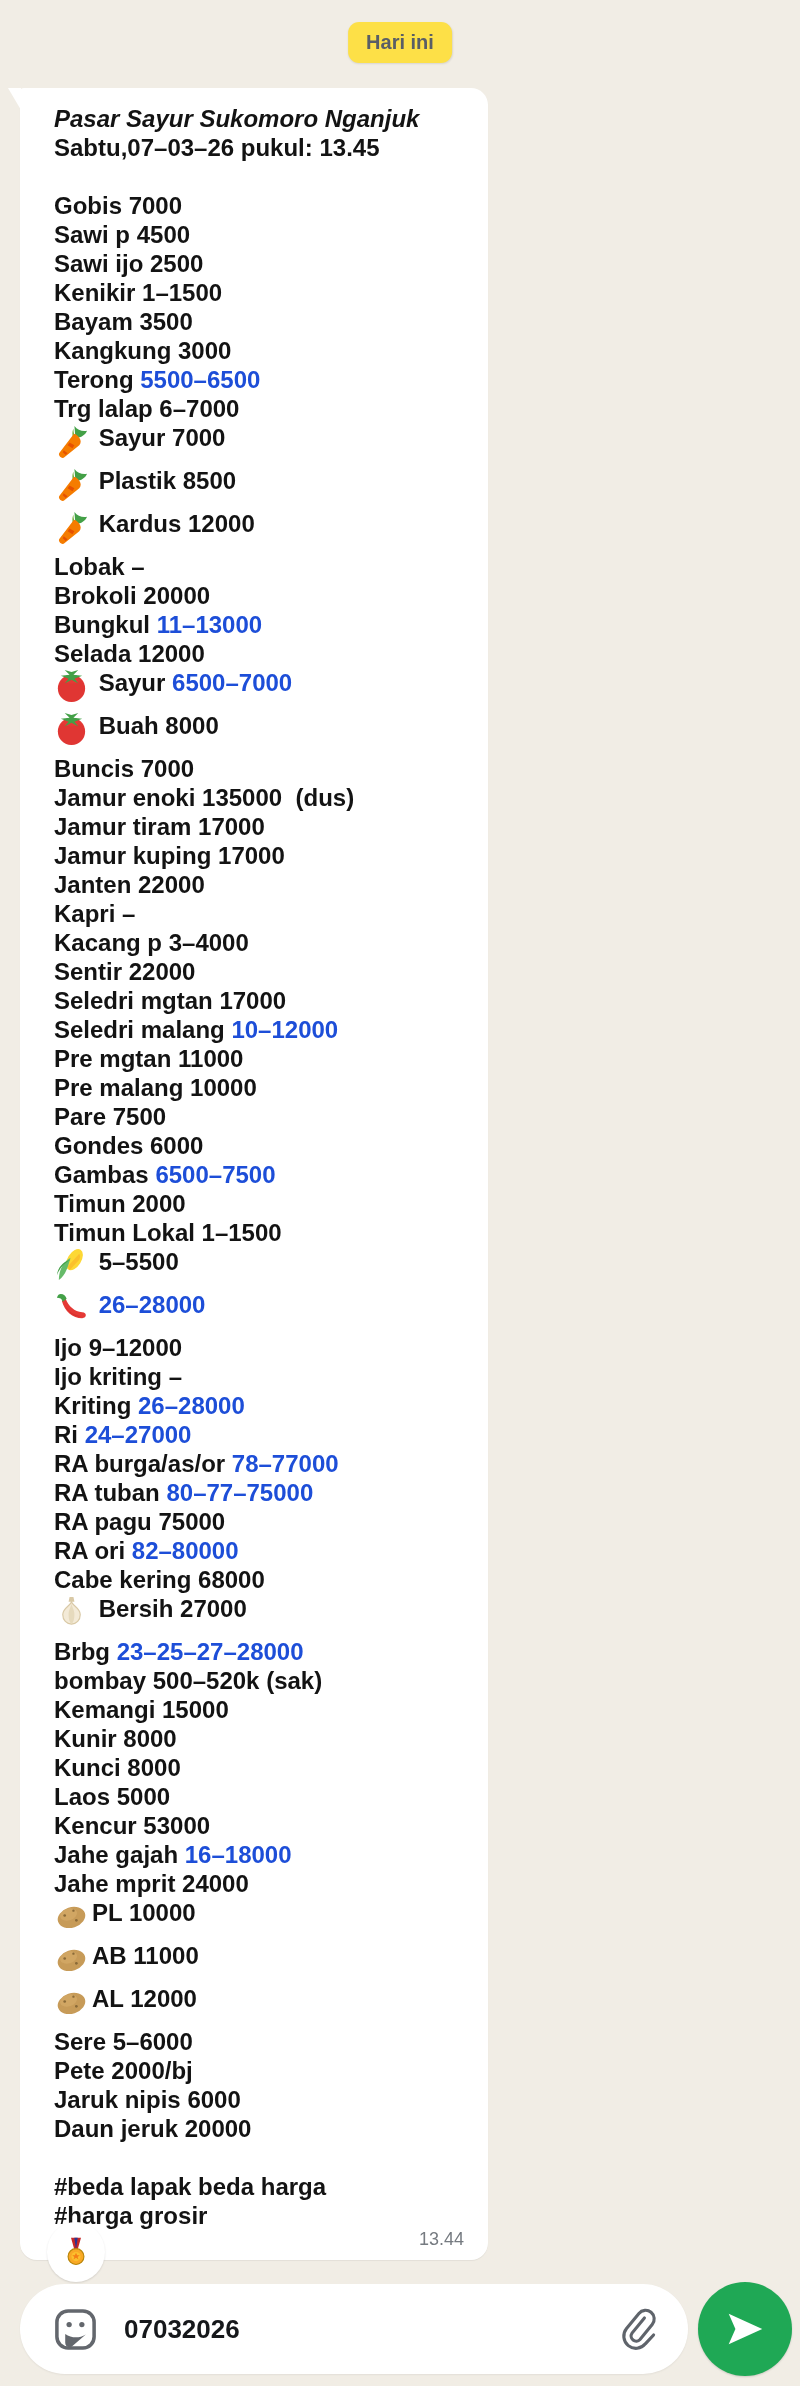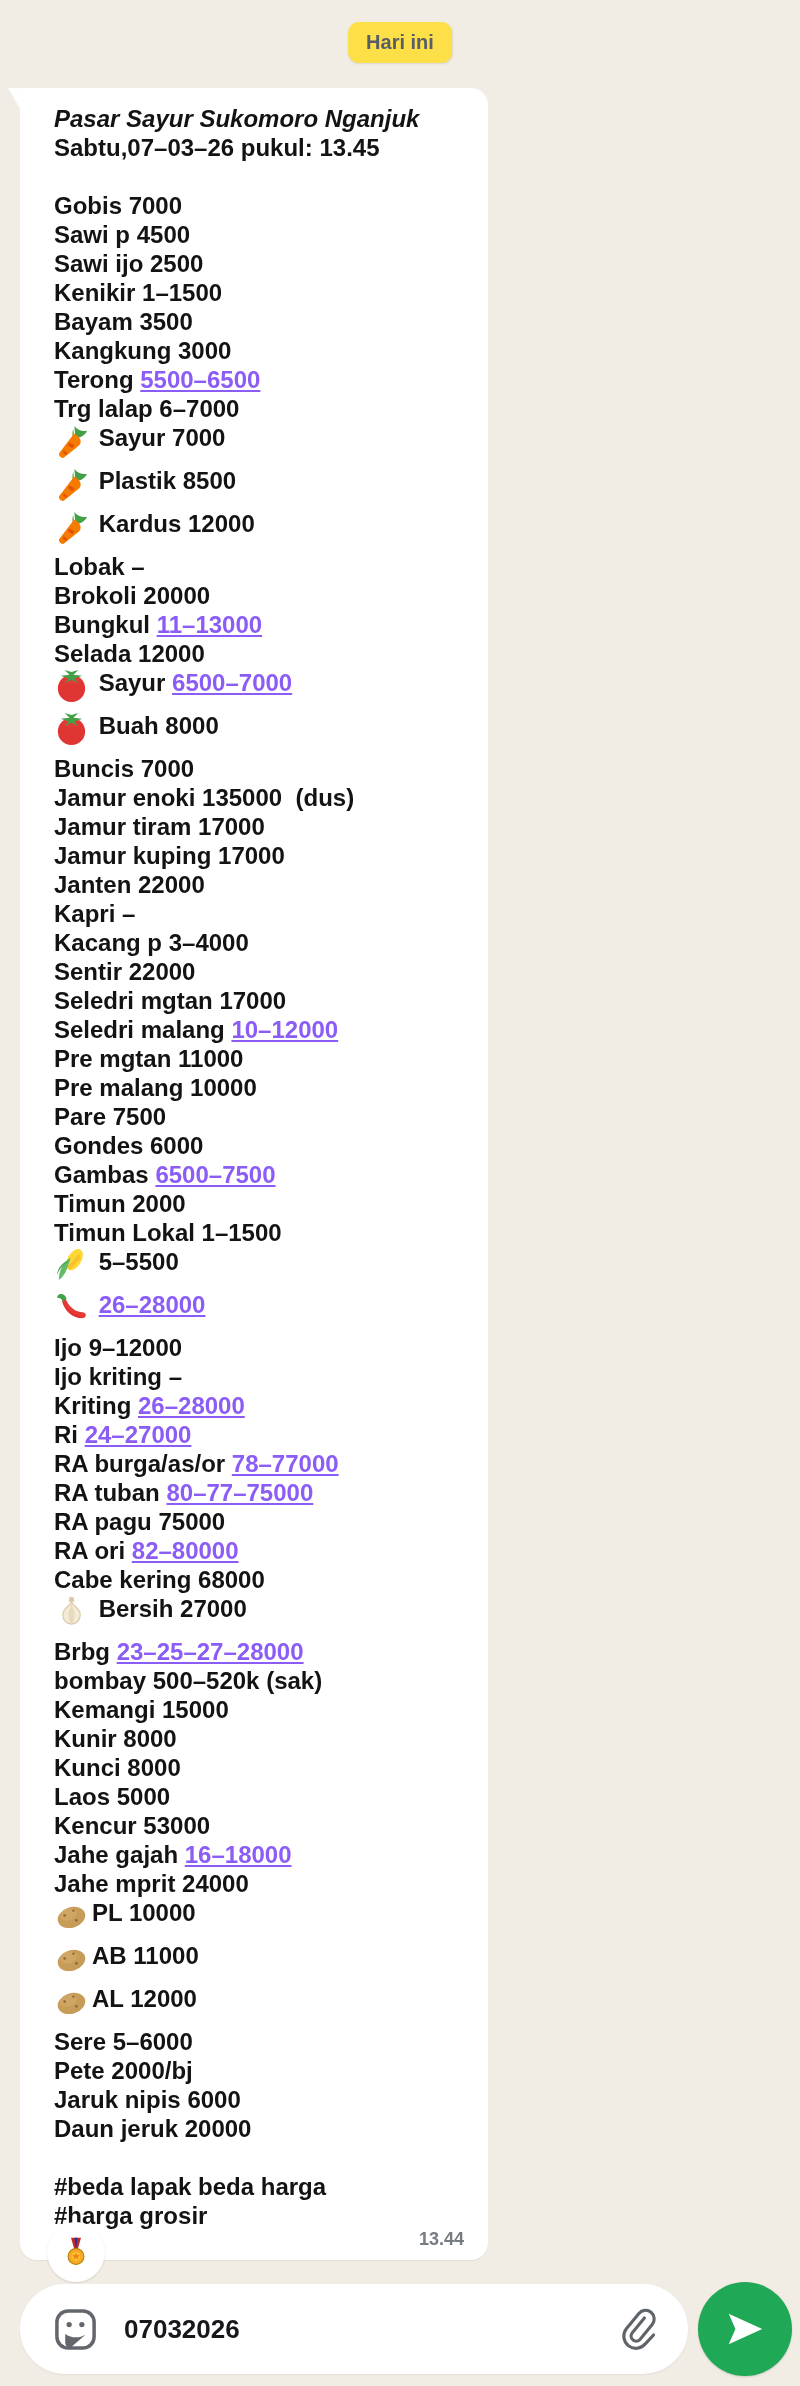--- a/index.html
+++ b/index.html
@@ -13,24 +13,24 @@
   .bubble{position:absolute;left:20px;top:88px;width:468px;box-sizing:border-box;
     background:#ffffff;border-radius:17px;border-top-left-radius:4px;
     padding:16px 18px 30px 34px;color:#131313;font-size:24px;font-weight:700;
     box-shadow:0 1px 1px rgba(0,0,0,.06);}
   .tail{position:absolute;left:-12px;top:0;width:13px;height:22px;background:#ffffff;
     clip-path:polygon(100% 0,100% 100%,0 0);}
   .line{min-height:29px;line-height:29px;white-space:pre-wrap;}
   .line.title{font-style:italic;}
   .line.blank{height:29px;}
   .line.icon-line{display:flex;height:43px;}
-  .line a{color:#8b5cf6;text-decoration:underline;cursor:pointer;}
+  .line a{color:#1d4ed8;cursor:pointer;}
   .emoji{display:inline-flex;width:35px;height:35px;flex:0 0 35px;margin-right:3px;}
   .emoji svg{width:35px;height:35px;}
-  .timestamp{position:absolute;right:24px;bottom:10px;font-size:18px;font-weight:700;color:#767b81;}
+  .timestamp{position:absolute;right:24px;bottom:10px;font-size:18px;font-weight:400;color:#767b81;}
   
   .reaction{position:absolute;left:47px;top:2222px;width:58px;height:60px;background:#fff;
     border-radius:50%;display:flex;align-items:center;justify-content:center;
     box-shadow:0 1px 2px rgba(0,0,0,.12);}
   .reaction svg{width:30px;height:30px;}
   
   .inputbar{position:absolute;left:20px;top:2284px;width:668px;height:90px;background:#ffffff;
     border-radius:45px;display:flex;align-items:center;box-sizing:border-box;
     padding:0 28px 0 32px;box-shadow:0 1px 2px rgba(0,0,0,.06);}
   .sticker{display:inline-flex;width:47px;height:47px;cursor:pointer;}

